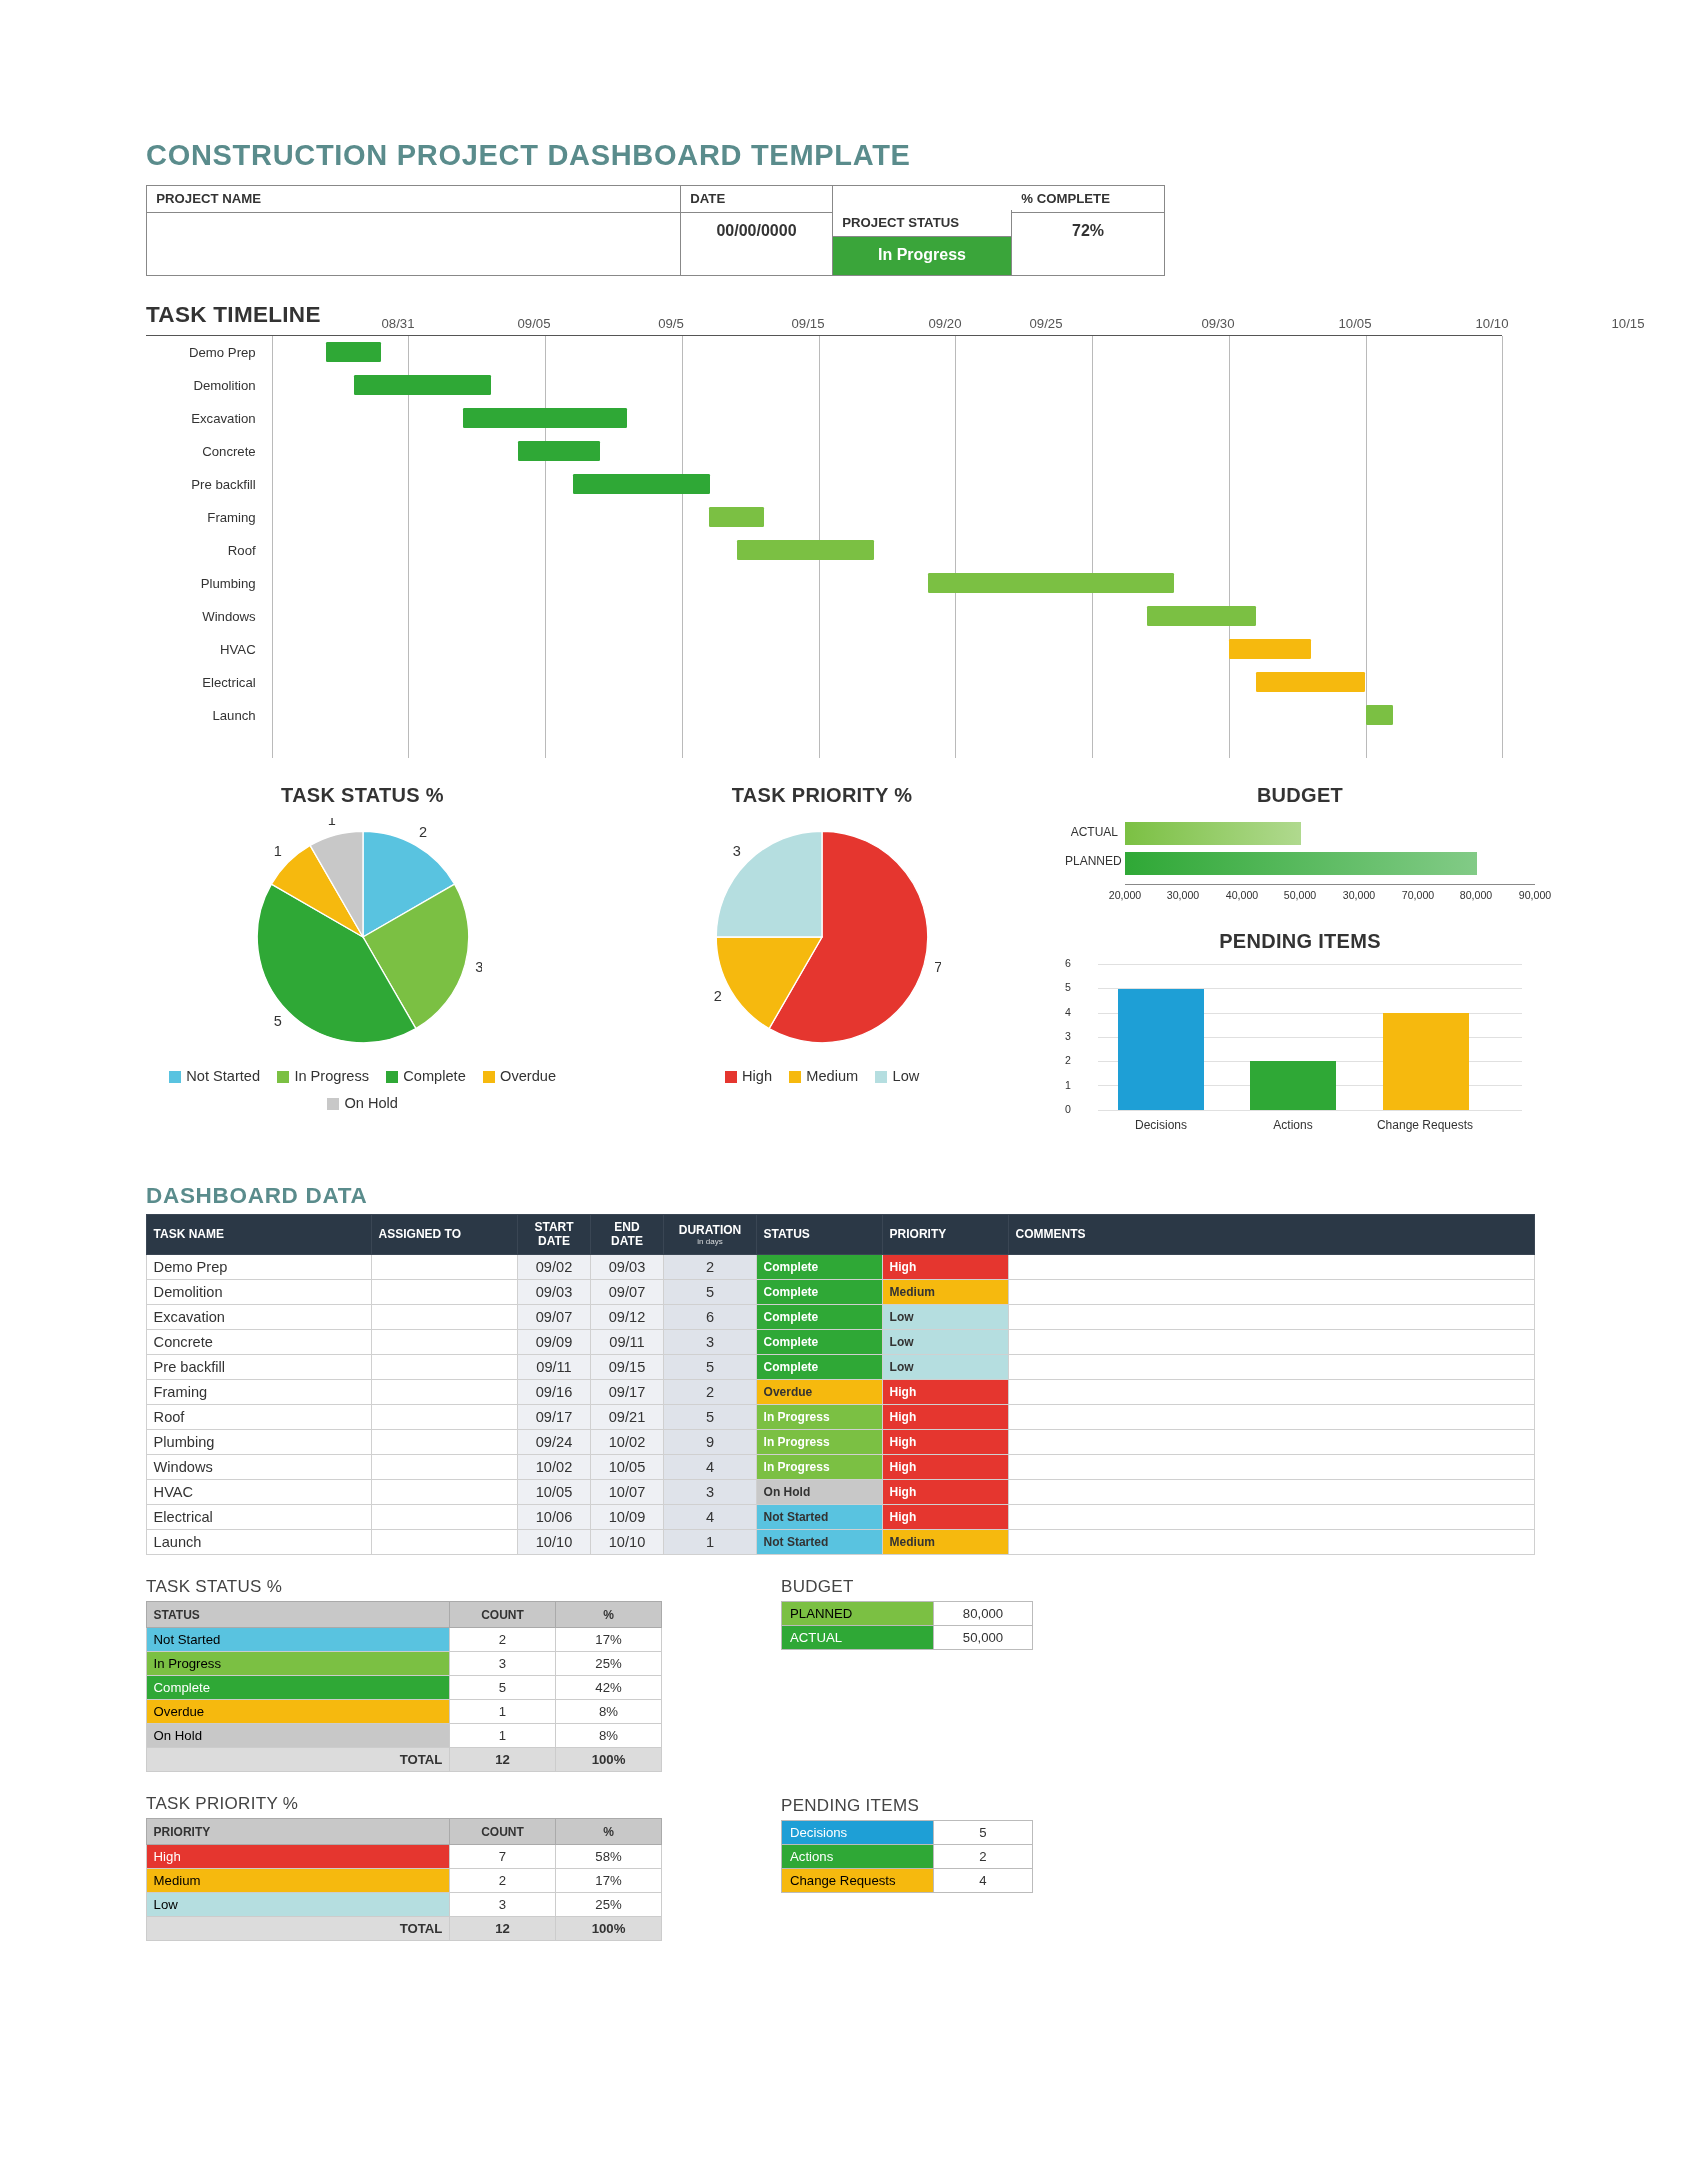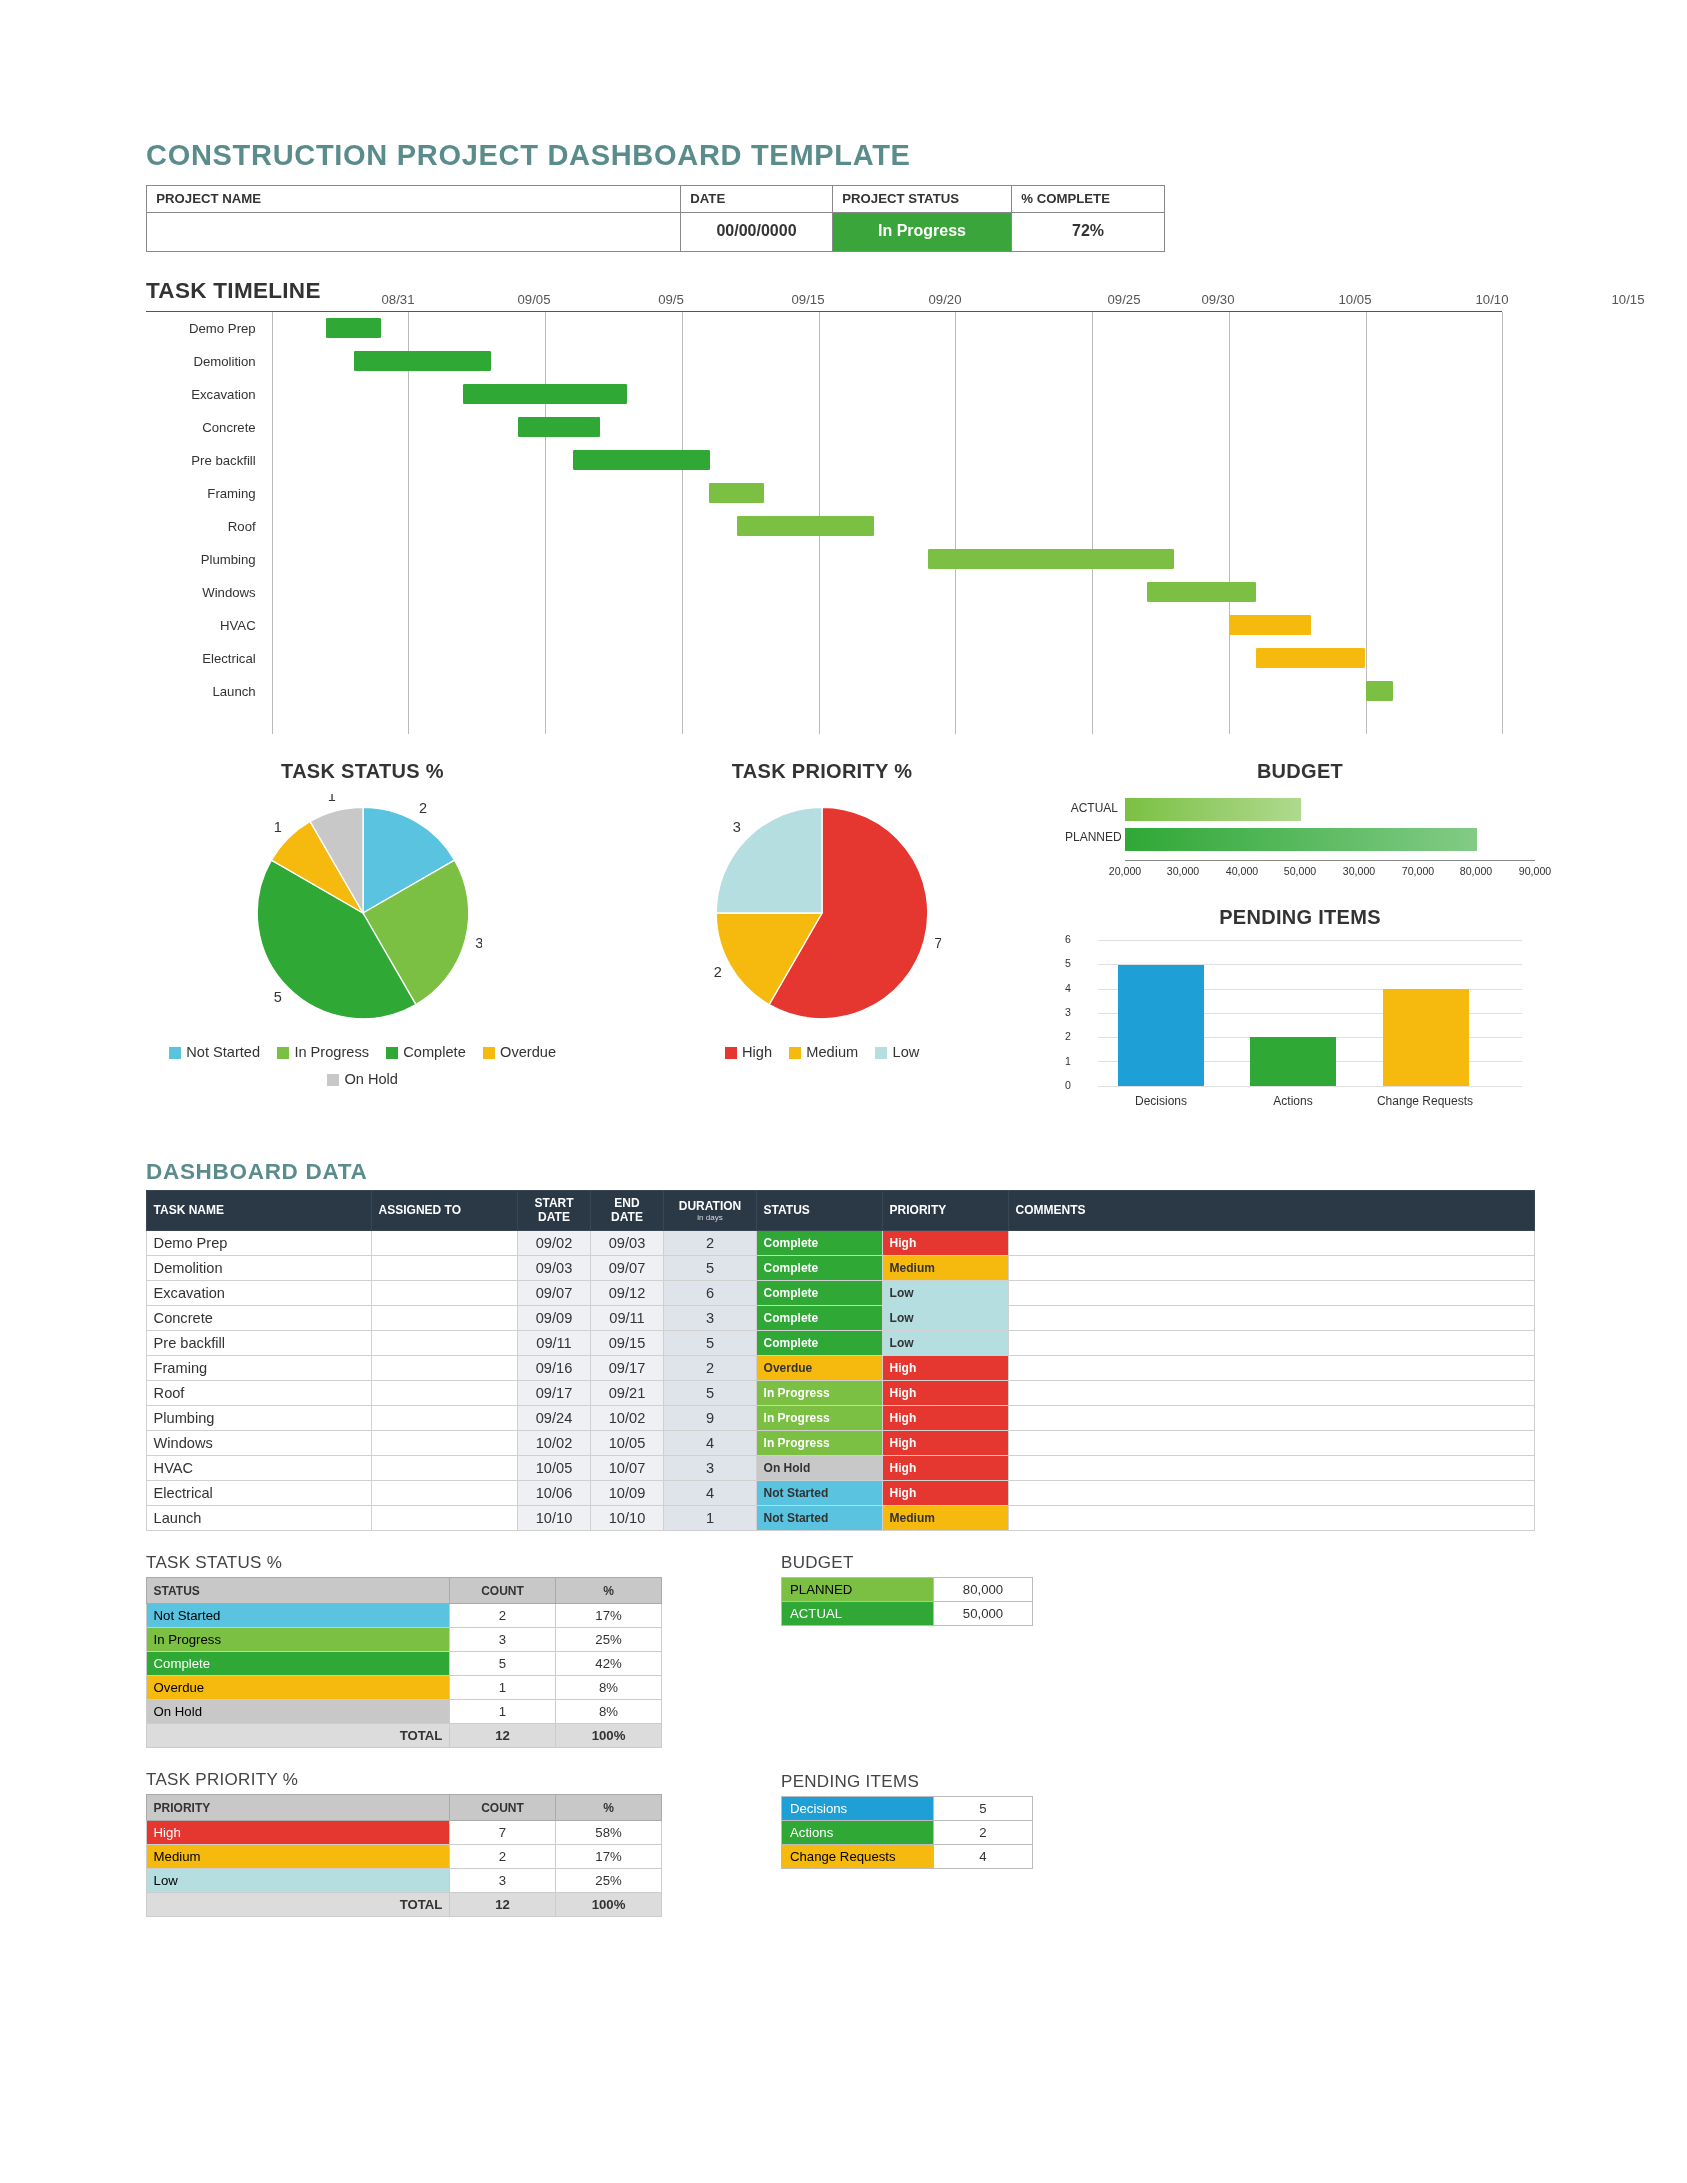--- a/index.html
+++ b/index.html
@@ -33,21 +33,21 @@
     font-weight:700;
   }
   
   .info-wrap{border:0.7px solid #888;display:flex;width:1019px;}
   .info-col{display:flex;flex-direction:column;border-right:0.7px solid #888;}
   .info-col:last-child{border-right:none;}
   .info-col .lab{font-size:13.2px;font-weight:700;padding:5.3px 9.3px;border-bottom:0.7px solid #888;}
   .info-col .val{font-size:16px;font-weight:700;text-align:center;padding:9.3px 9.3px;min-height:38px;}
   .info-col.name{flex:1;}
   .info-col.date{width:152px;}
-  .info-col.status{width:179px;}
+  .info-col.status{width:179px;margin-top:24px;}
   .info-col.status .val{background:#3aa53a;color:#fff;}
   .info-col.pct{width:152px;}
 
   h2.section{font-size:22.5px;font-weight:700;margin:26.5px 0 6.6px 0;letter-spacing:0.3px;}
   h2.sub{font-size:22.5px;font-weight:700;color:var(--teal);margin:40px 0 5.3px 0;letter-spacing:0.7px;}
   h3.small{font-size:17px;font-weight:400;color:#444;margin:6.6px 0 4px 0;letter-spacing:0.3px;}
 
   
   .gantt{position:relative;width:1356px;height:423px;border-top:1.3px solid #555;margin-top:6.6px;}
   .gantt .axis-top{position:absolute;left:126px;right:0;top:-20px;height:20px;}
@@ -126,21 +126,21 @@
 
   <h2 class="section">TASK TIMELINE</h2>
 
   <div class="gantt">
     <div class="axis-top" id="gantt-axis">
         <div class="tick" style="left: 126px;">08/31</div>
         <div class="tick" style="left: 262px;">09/05</div>
         <div class="tick" style="left: 399px;">09/5</div>
         <div class="tick" style="left: 536px;">09/15</div>
         <div class="tick" style="left: 673px;">09/20</div>
-        <div class="tick" style="left: 852px;">09/25</div>
+        <div class="tick" style="left: 774px;">09/25</div>
         <div class="tick" style="left: 946px;">09/30</div>
         <div class="tick" style="left: 1083px;">10/05</div>
         <div class="tick" style="left: 1220px;">10/10</div>
         <div class="tick" style="left: 1356px;">10/15</div>
       </div>
     <div id="gantt-grid">
         <div class="vline" style="left: 126px;"></div>
         <div class="vline" style="left: 262px;"></div>
         <div class="vline" style="left: 399px;"></div>
         <div class="vline" style="left: 536px;"></div>

